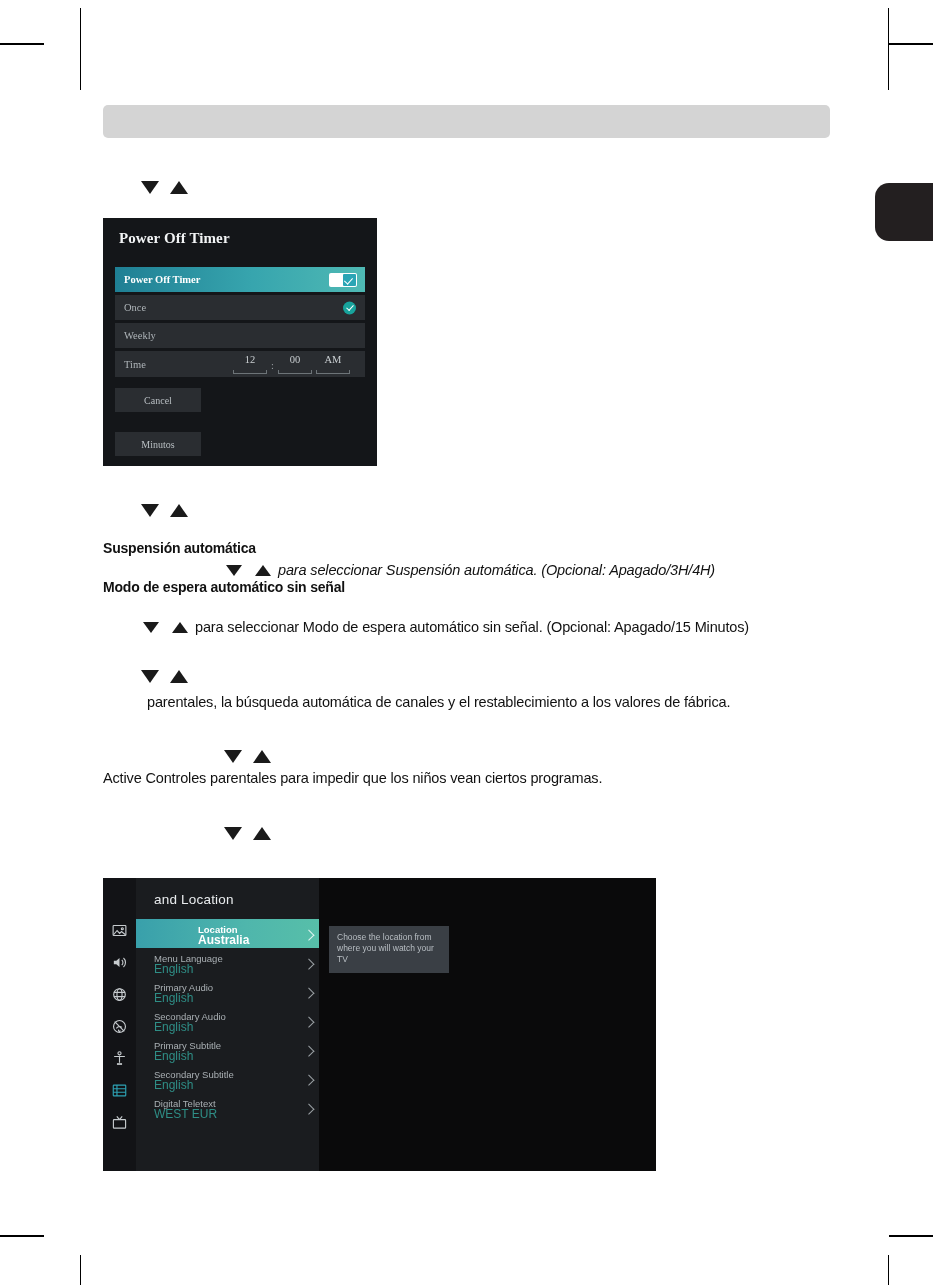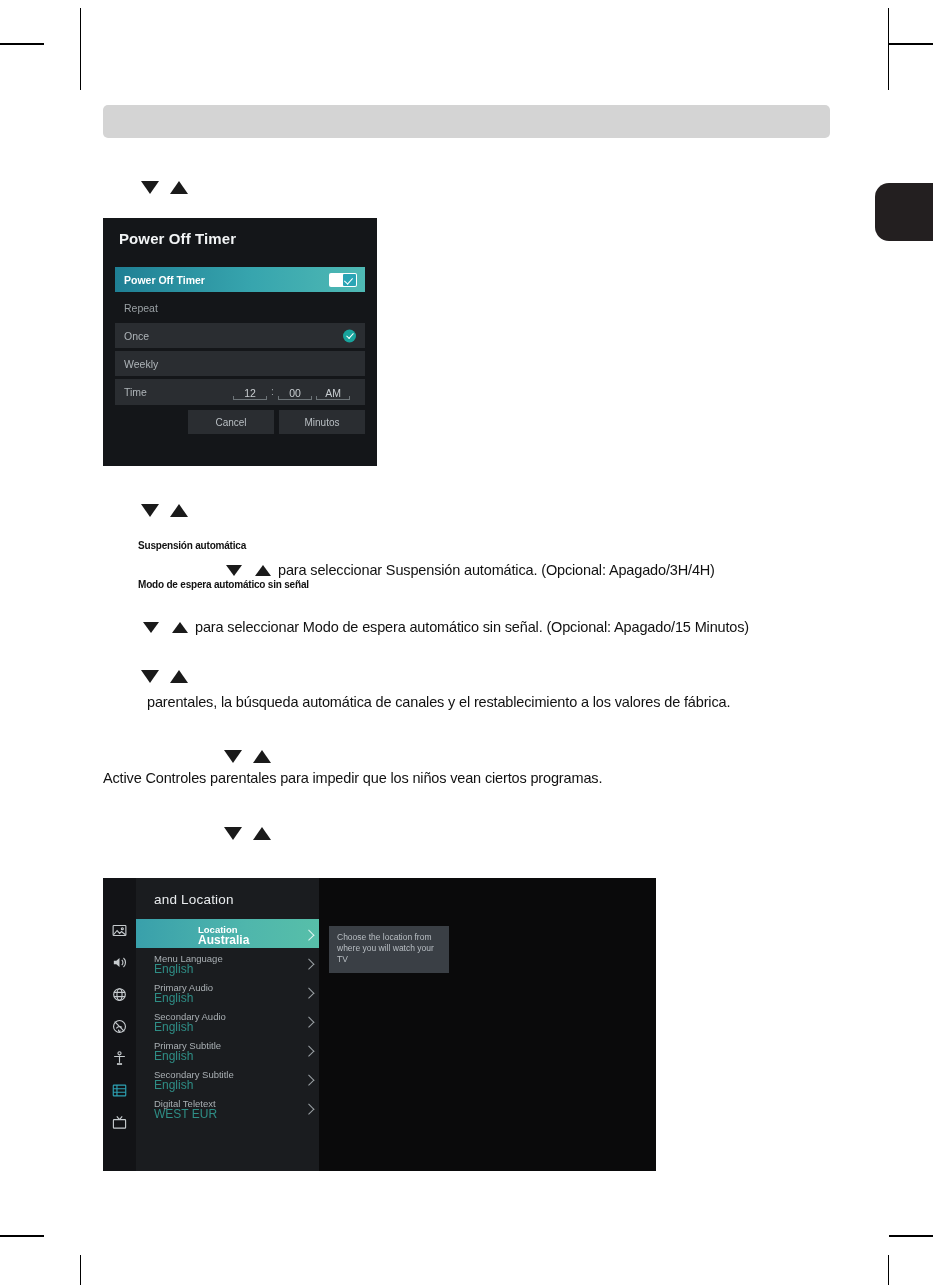--- a/index.html
+++ b/index.html
@@ -69,25 +69,24 @@
   .tri-up {
     border-left: 9px solid transparent;
     border-right: 9px solid transparent;
     border-bottom: 13px solid #1a1a1a;
   }
 
   
   .sec-title {
     position: absolute;
     font-weight: bold;
-    font-size: 10px;
+    font-size: 14px;
     letter-spacing: -0.2px;
     color: #111;
     white-space: nowrap;
-    margin-left: 35px;
   }
   .body-line {
     position: absolute;
     font-size: 14.5px;
     letter-spacing: -0.15px;
     color: #111;
     white-space: nowrap;
   }
   .inline-arrows {
     display: inline-flex;
@@ -107,20 +106,21 @@
 
   
   .fig-timer {
     position: absolute;
     left: 103px;
     top: 218px;
     width: 274px;
     height: 248px;
     background: #141619;
     overflow: hidden;
+    font-family: Liberation Serif, serif;
   }
   .fig-timer .dlg-title {
     position: absolute;
     left: 16px;
     top: 12px;
     font-size: 15px;
     font-weight: bold;
     color: #f2f4f5;
     letter-spacing: 0.1px;
   }
@@ -221,21 +221,21 @@
     align-items: flex-end;
     gap: 4px;
     padding-right: 6px;
   }
   .tf {
     position: relative;
     min-width: 34px;
     text-align: center;
     font-size: 10.5px;
     color: #c9ced1;
-    padding-bottom: 1px;
+    padding-bottom: 9px;
   }
   .tf::before, .tf::after {
     content: "";
     position: absolute;
     bottom: 0;
     width: 1px;
     height: 4px;
     background: #6d7478;
   }
   .tf::before { left: 0; }
@@ -245,24 +245,25 @@
     left: 0; right: 0; bottom: 0;
     height: 1px;
     background: #6d7478;
   }
   .colon { color: #9aa0a4; font-size: 10.5px; padding-bottom: 3px; }
   
   .dlg-buttons {
     position: absolute;
     left: 12px;
     right: 12px;
-    bottom: 32px;
+    bottom: 10px;
     display: flex;
     justify-content: flex-end;
-    gap: 5px;
+    gap: 20px;
+    flex-direction: column;
   }
   .dlg-btn {
     width: 86px;
     height: 24px;
     background: #2a2d31;
     color: #b9bfc3;
     font-size: 10px;
     display: flex;
     align-items: center;
     justify-content: center;
@@ -395,23 +396,20 @@
 
   <div class="timer-rows">
 
     <div class="t-row sel">
       <span>Power Off Timer</span>
       <span class="toggle">
         <span class="knob"></span>
       </span>
     </div>
 
-    <div class="t-row plain">
-      <span>Repeat</span>
-    </div>
 
     <div class="t-row shaded">
       <span>Once</span>
       <span class="check-circle"></span>
     </div>
 
     <div class="t-row shaded">
       <span>Weekly</span>
     </div>
 
@@ -441,21 +439,21 @@
   </div>
 </div>
 
 <div class="arrow-row" style="left:141px; top:504px;">
   <span class="tri tri-down"></span>
   <span class="tri tri-up"></span>
 </div>
 
 <div class="sec-title" style="left:103px; top:540px;">Suspensión automática</div>
 
-<div class="body-line" style="left:226px; top:562px;">
+<div class="body-line" style="left:226px; top:562px;font-style:italic;">
   <span class="inline-arrows">
     <span class="tri tri-down"></span>
     <span class="tri tri-up"></span>
   </span><span>para seleccionar Suspensión automática. (Opcional: Apagado/3H/4H)</span>
 </div>
 
 <div class="sec-title" style="left:103px; top:579px;">Modo de espera automático sin señal</div>
 
 <div class="body-line" style="left:143px; top:619px;">
   <span class="inline-arrows">

